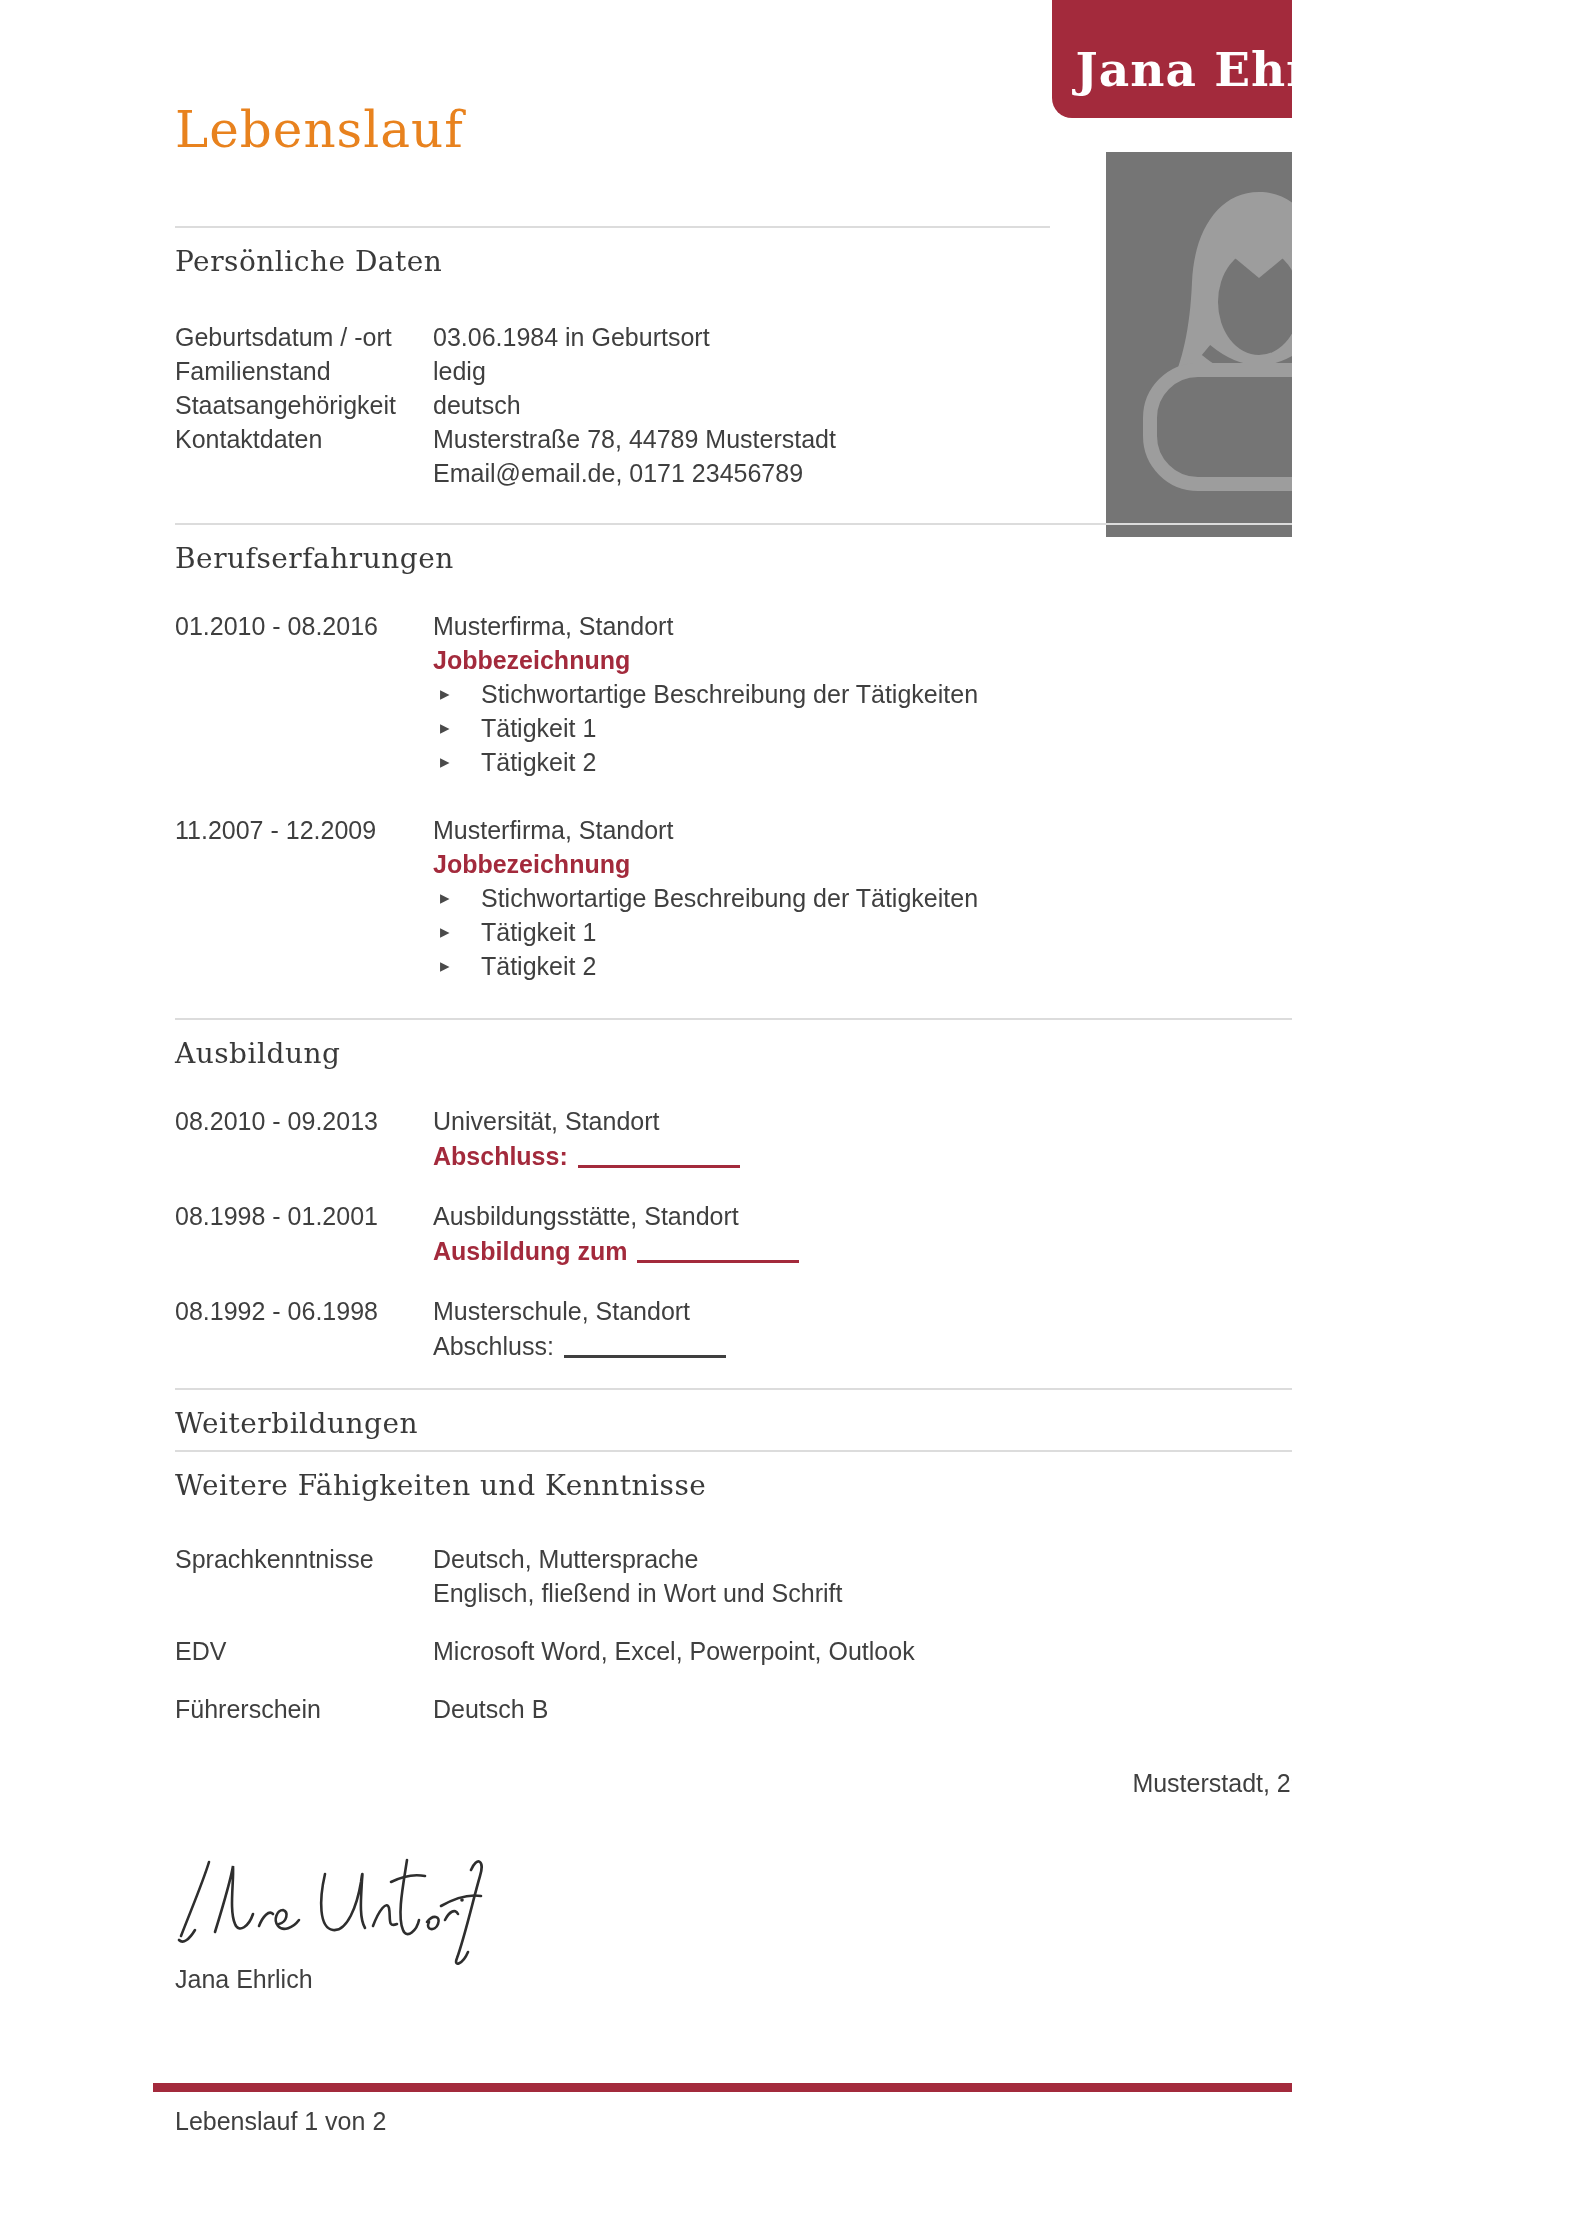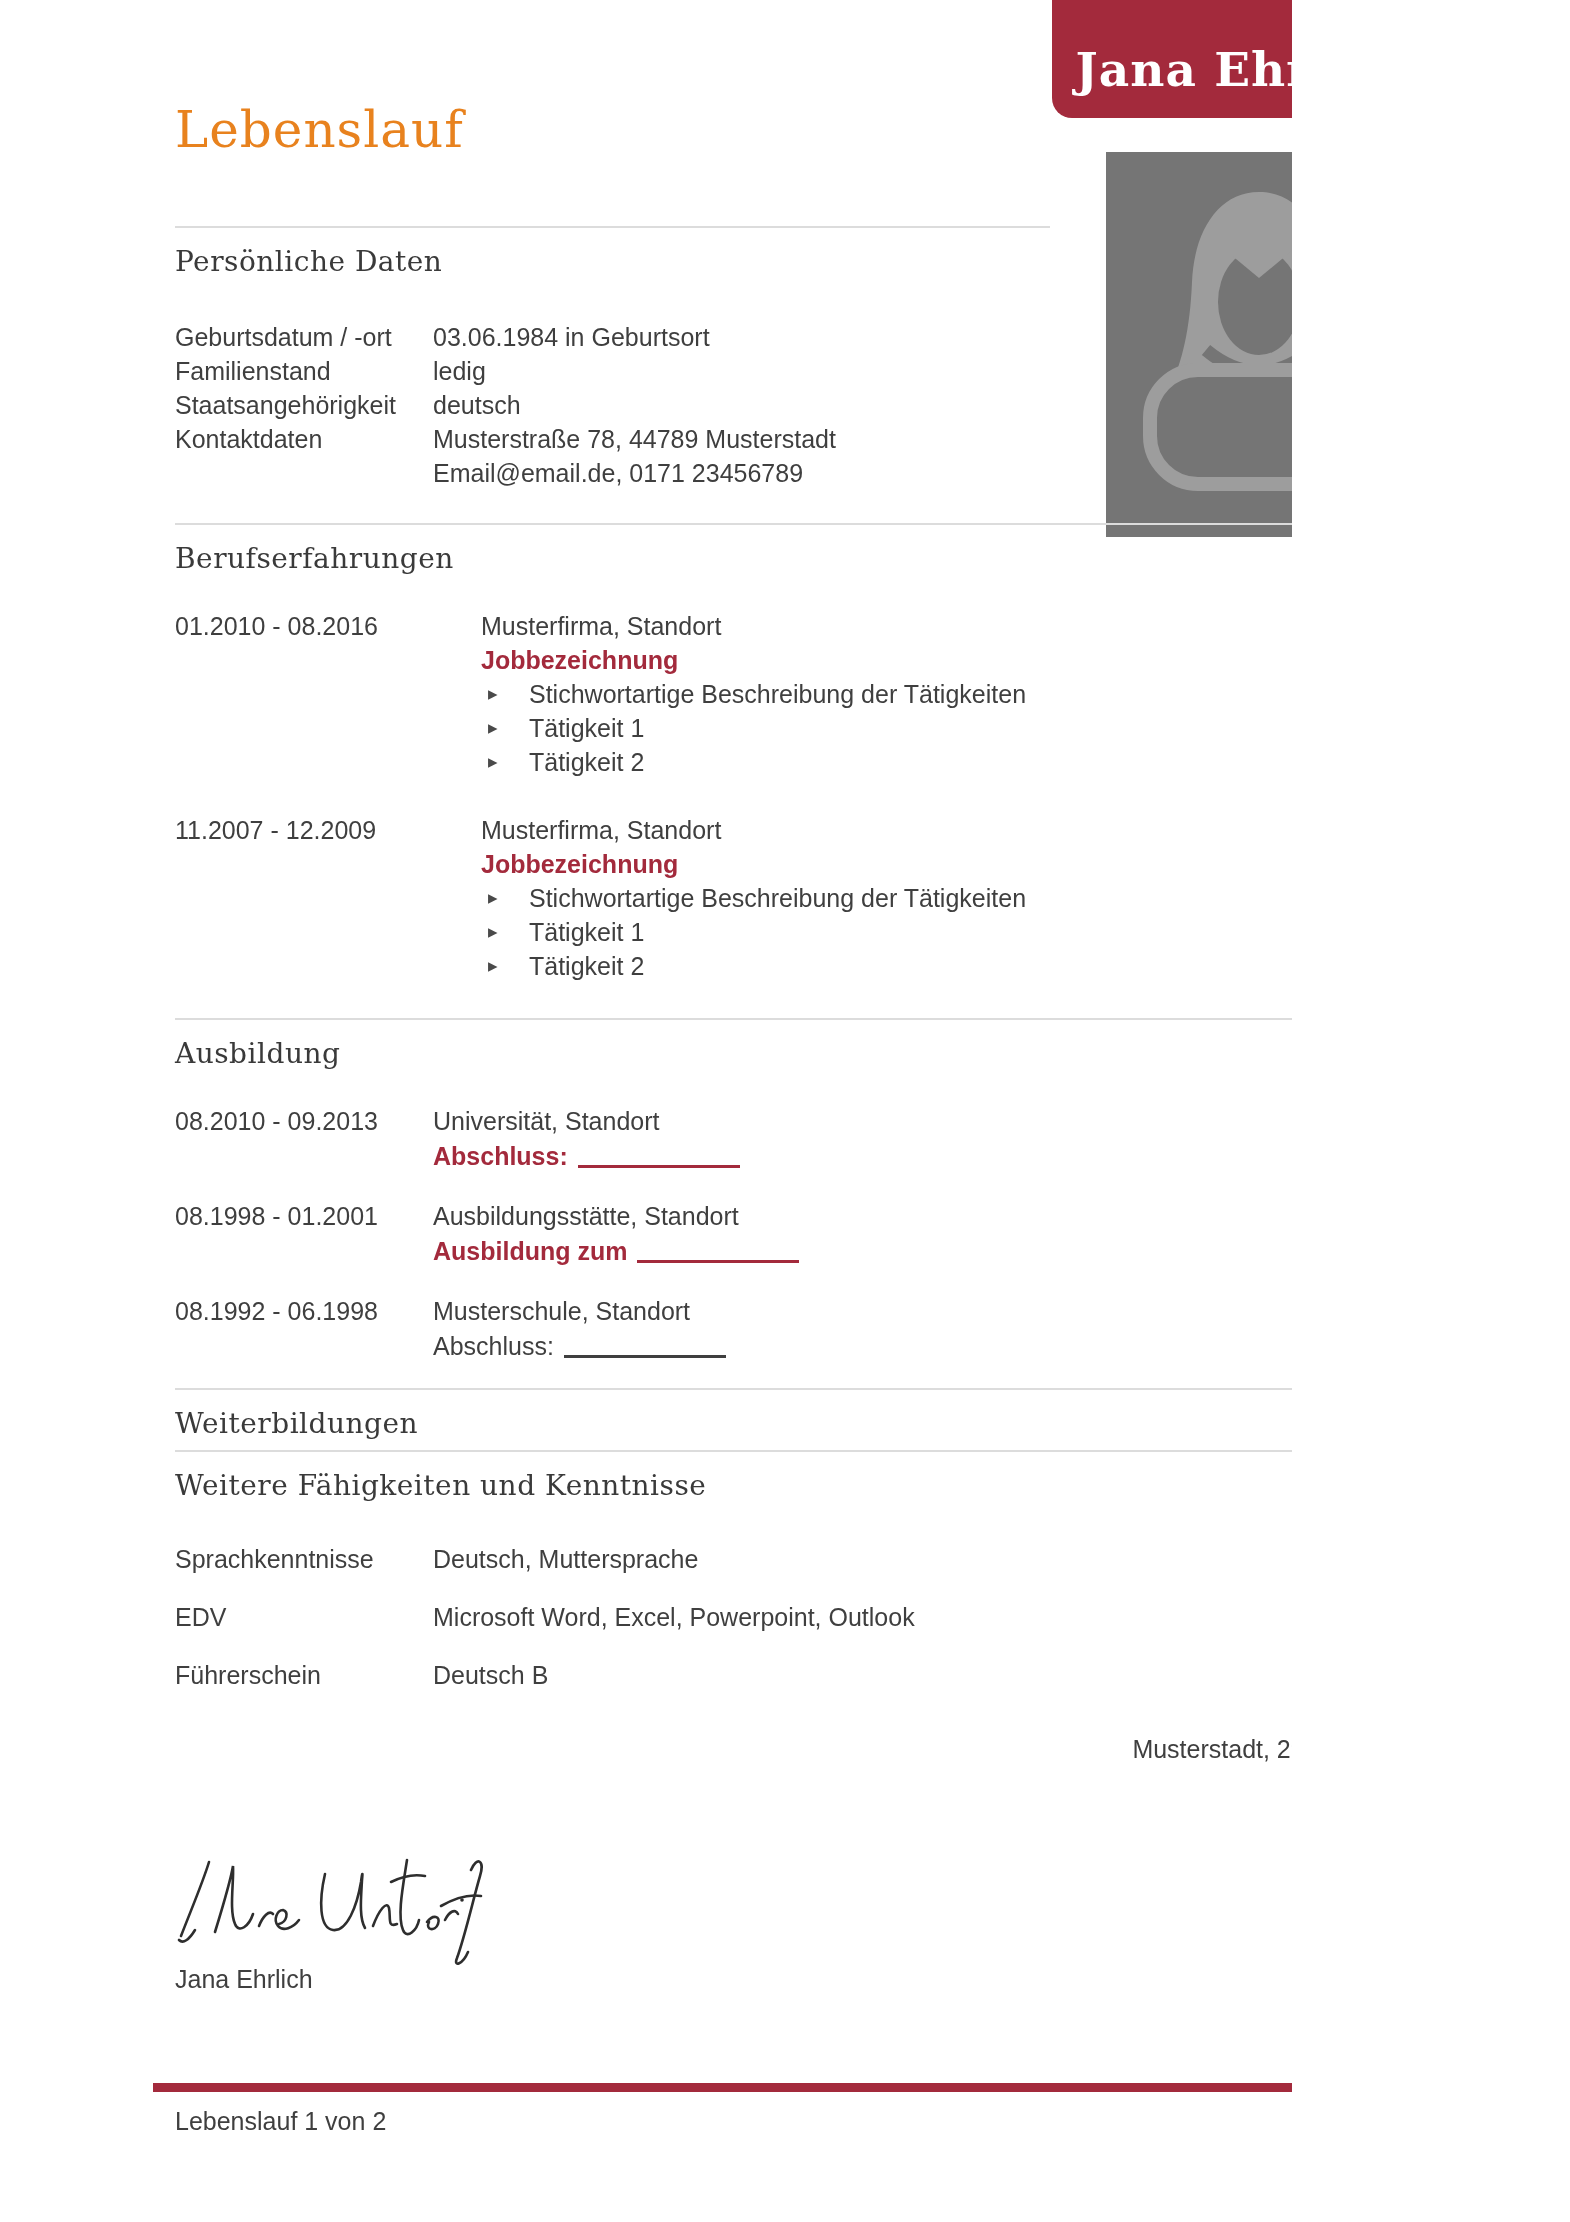--- a/index.html
+++ b/index.html
@@ -45,21 +45,21 @@
     margin:14px 0 0;font-family:"DejaVu Serif","Liberation Serif",serif;font-weight:400;
     font-size:28px;line-height:40px;color:var(--heading-text);letter-spacing:.5px;
   }
   .txt{font-size:25px;line-height:34px;}
   
   .kv-block{margin-top:38px;}
   .kv{display:flex;}
   .kv .k{width:258px;flex:none;}
   .kv .v{flex:1;}
   
-  .entry{display:flex;margin-top:30px;gap:48px;}
+  .entry{display:flex;margin-top:30px;}
   .entry + .entry{margin-top:34px;}
   .entry .period{width:258px;flex:none;}
   .role{color:var(--accent-red);font-weight:700;}
   .bullets{list-style:none;margin:0;padding:0;}
   .bullets li{display:flex;}
   .bullet-icon{width:41px;flex:none;padding-left:7px;font-size:19px;line-height:34px;color:#4A4A4A;}
   
   .edu{display:flex;margin-top:30px;}
   .edu + .edu{margin-top:26px;}
   .edu .period{width:258px;flex:none;}
@@ -213,20 +213,21 @@
     <h2 class="section-heading">Weiterbildungen</h2>
 
     <div class="divider d5"></div>
 
     <h2 class="section-heading">Weitere Fähigkeiten und Kenntnisse</h2>
     <div class="skills txt">
       <div class="kv skill-row">
         <div class="k">Sprachkenntnisse</div>
         <div class="v">
           <div>Deutsch, Muttersprache</div>
+          <div>Englisch, fließend in Wort und Schrift</div>
         </div>
       </div>
       <div class="kv skill-row">
         <div class="k">EDV</div>
         <div class="v">Microsoft Word, Excel, Powerpoint, Outlook</div>
       </div>
       <div class="kv skill-row">
         <div class="k">Führerschein</div>
         <div class="v">Deutsch B</div>
       </div>

